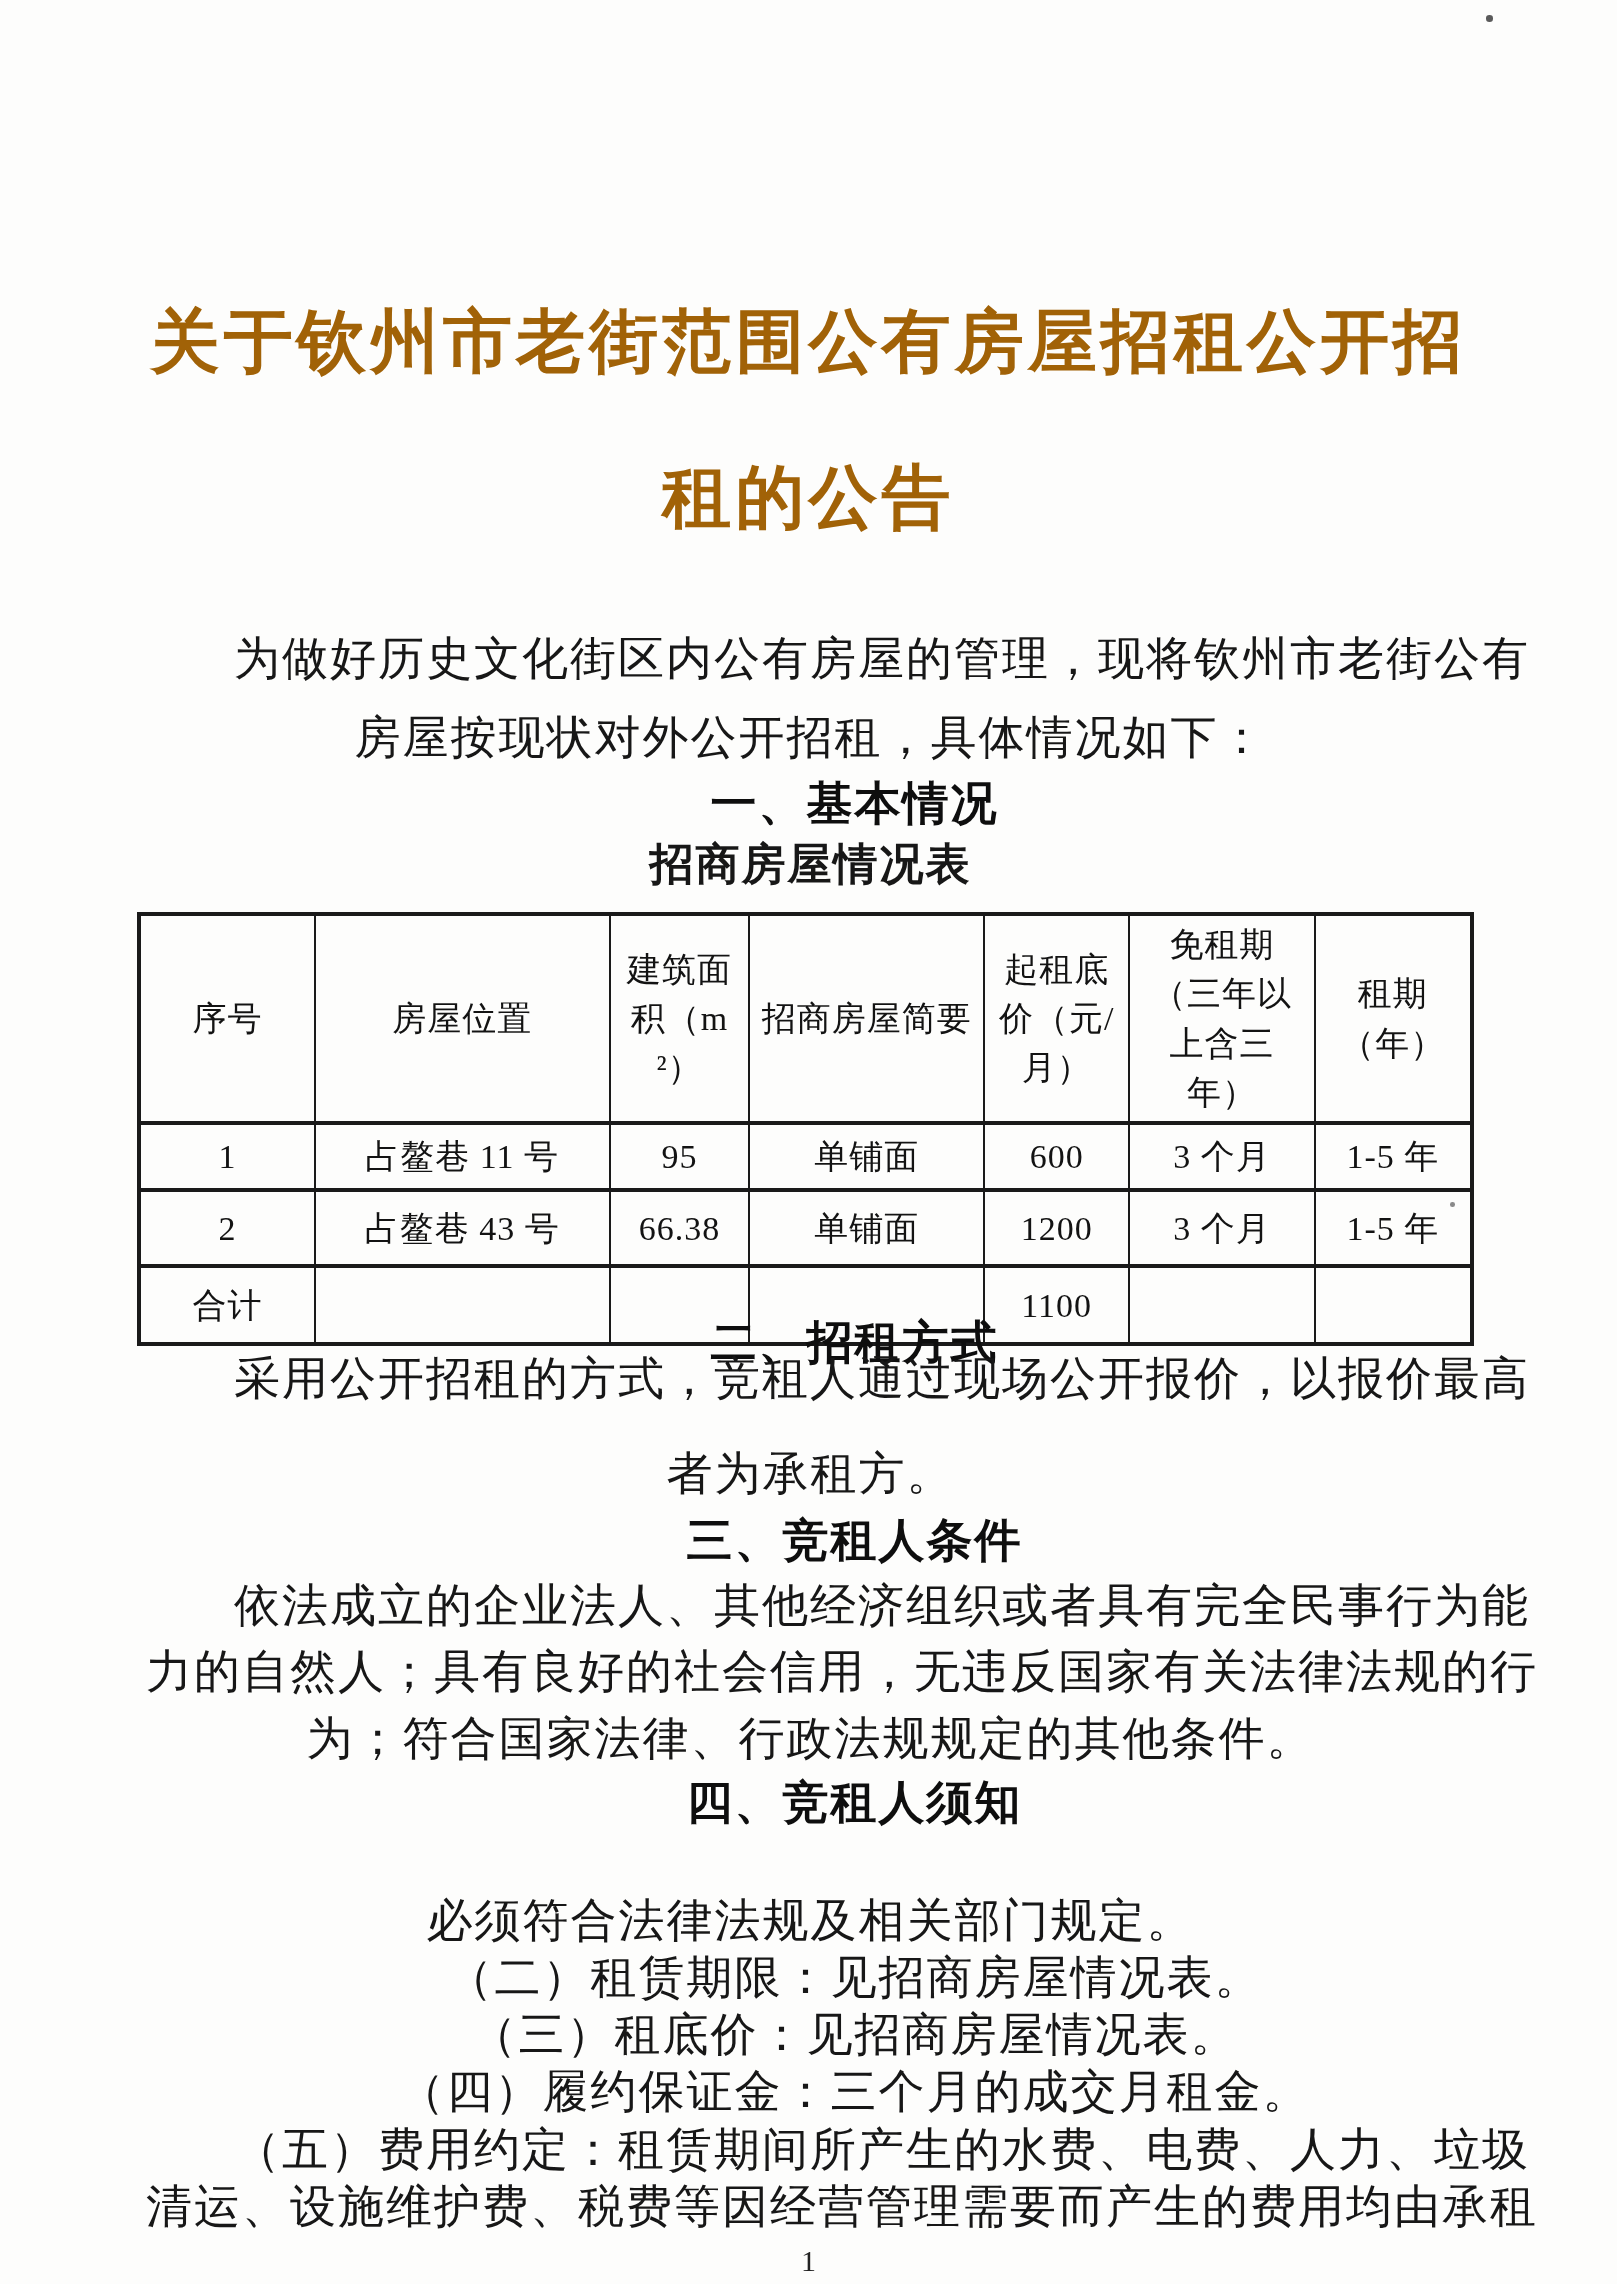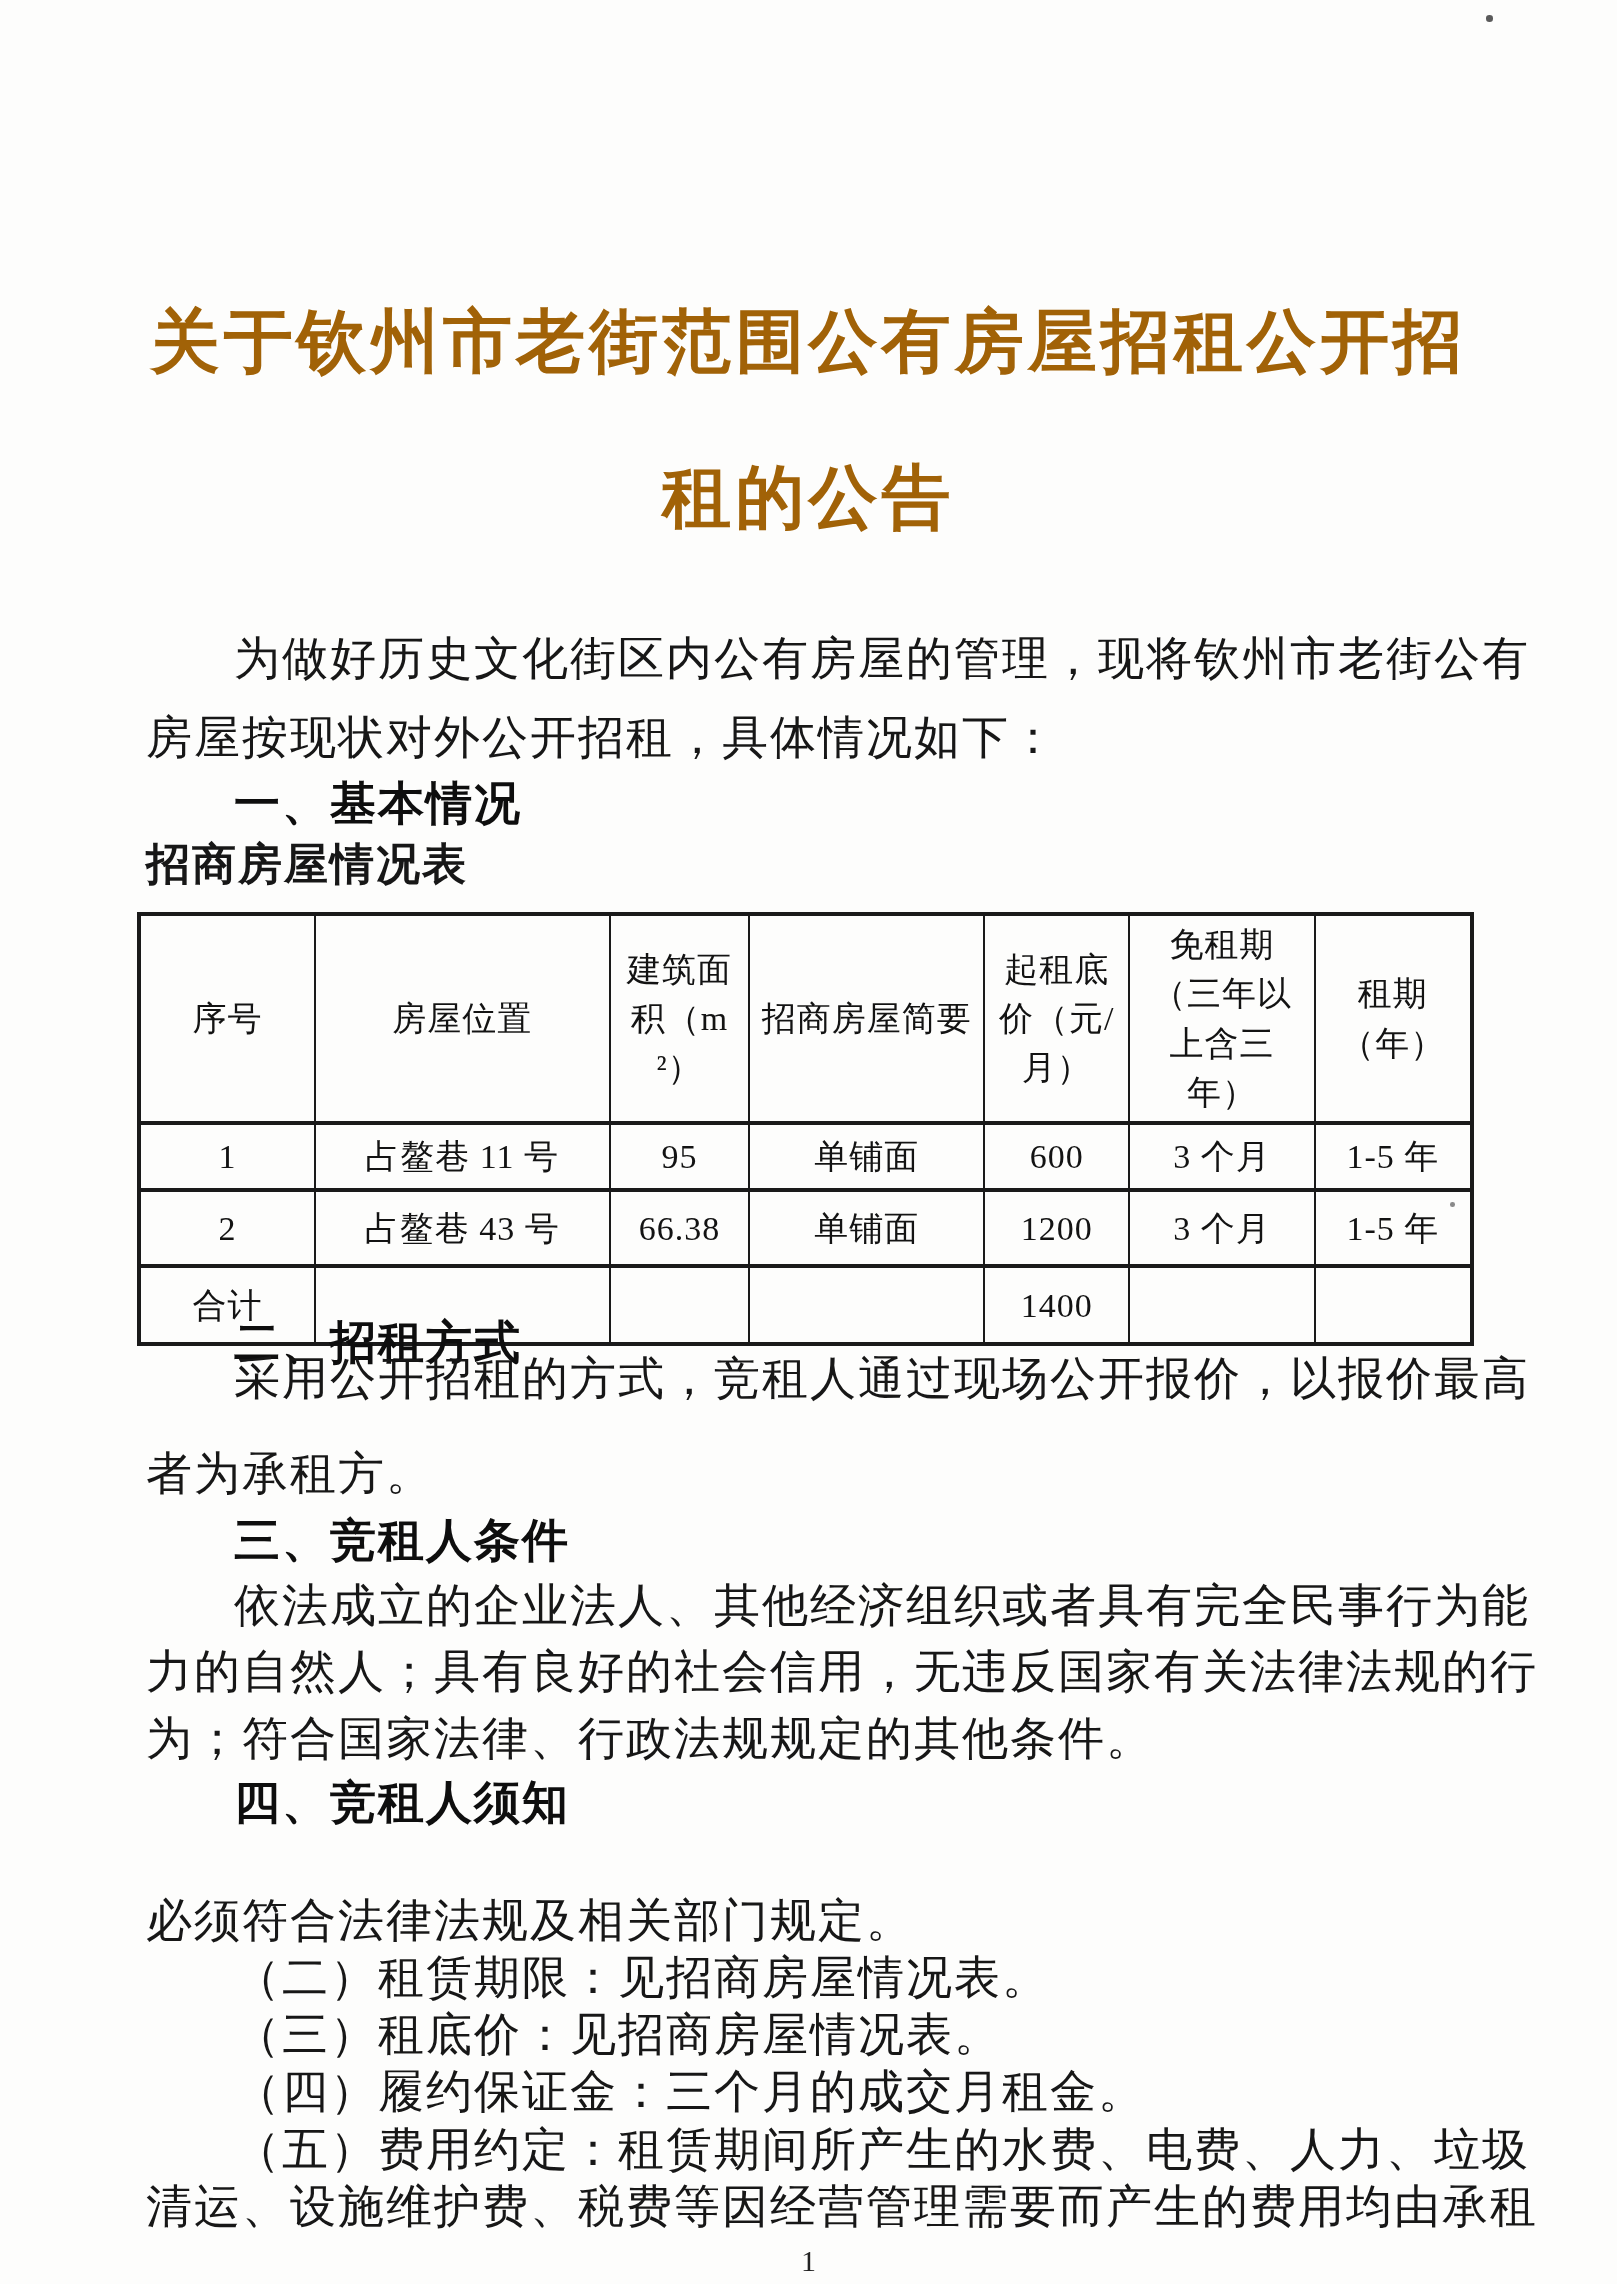--- a/index.html
+++ b/index.html
@@ -12,21 +12,21 @@
     background: #fdfdfc;
     position: relative;
     font-family: "Liberation Serif", serif;
     color: #151515;
     overflow: hidden;
   }
   .page {
     position: absolute;
     inset: 0;
   }
-  .abs { position: absolute; }
+  .abs { position: absolute; text-align: center; }
 
   .doc-title {
     left: 0;
     width: 1617px;
     text-align: center;
     font-family: "Liberation Sans", sans-serif;
     font-weight: 700;
     font-size: 69px;
     line-height: 1;
     letter-spacing: 4.1px;
@@ -153,21 +153,21 @@
         <td>单铺面</td>
         <td>1200</td>
         <td>3 个月</td>
         <td>1-5 年</td>
       </tr>
       <tr class="total-row">
         <td class="total-label">合计</td>
         <td></td>
         <td></td>
         <td></td>
-        <td>1400</td>
+        <td>1100</td>
         <td></td>
         <td></td>
       </tr>
     </tbody>
   </table>
 
   <div class="abs body-line sec-heading indent" style="top:1319px">二、招租方式</div>
   <div class="abs body-line indent" style="top:1356px">采用公开招租的方式，竞租人通过现场公开报价，以报价最高</div>
   <div class="abs body-line" style="top:1451px">者为承租方。</div>
 

